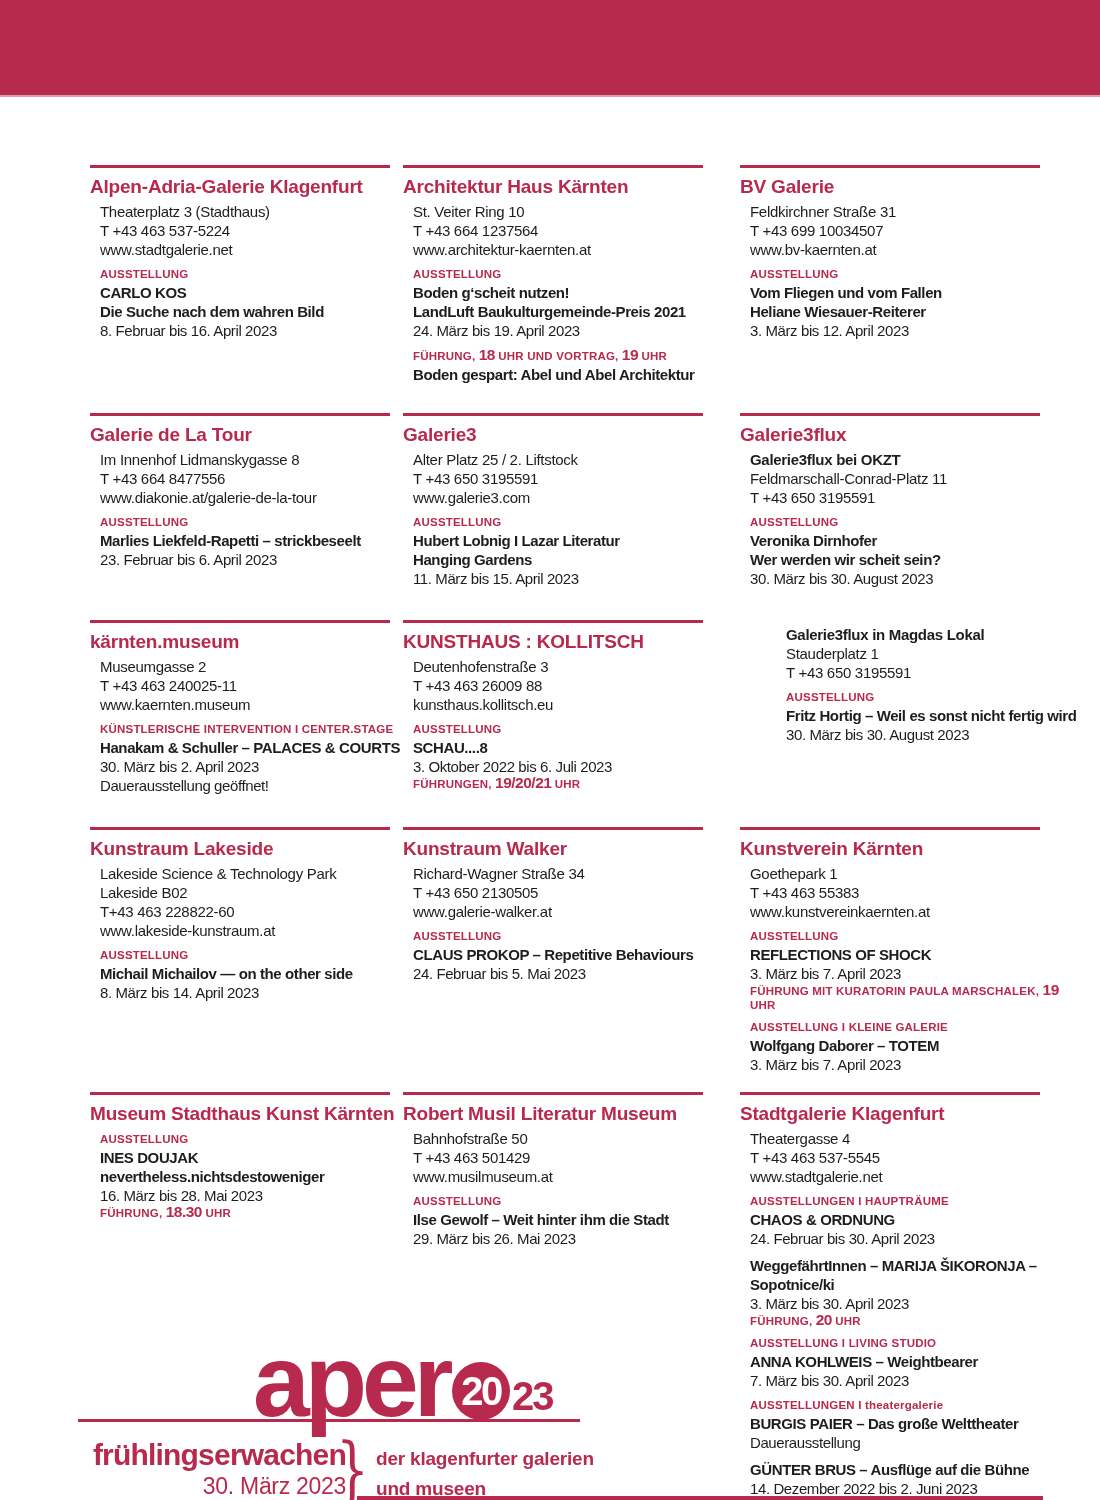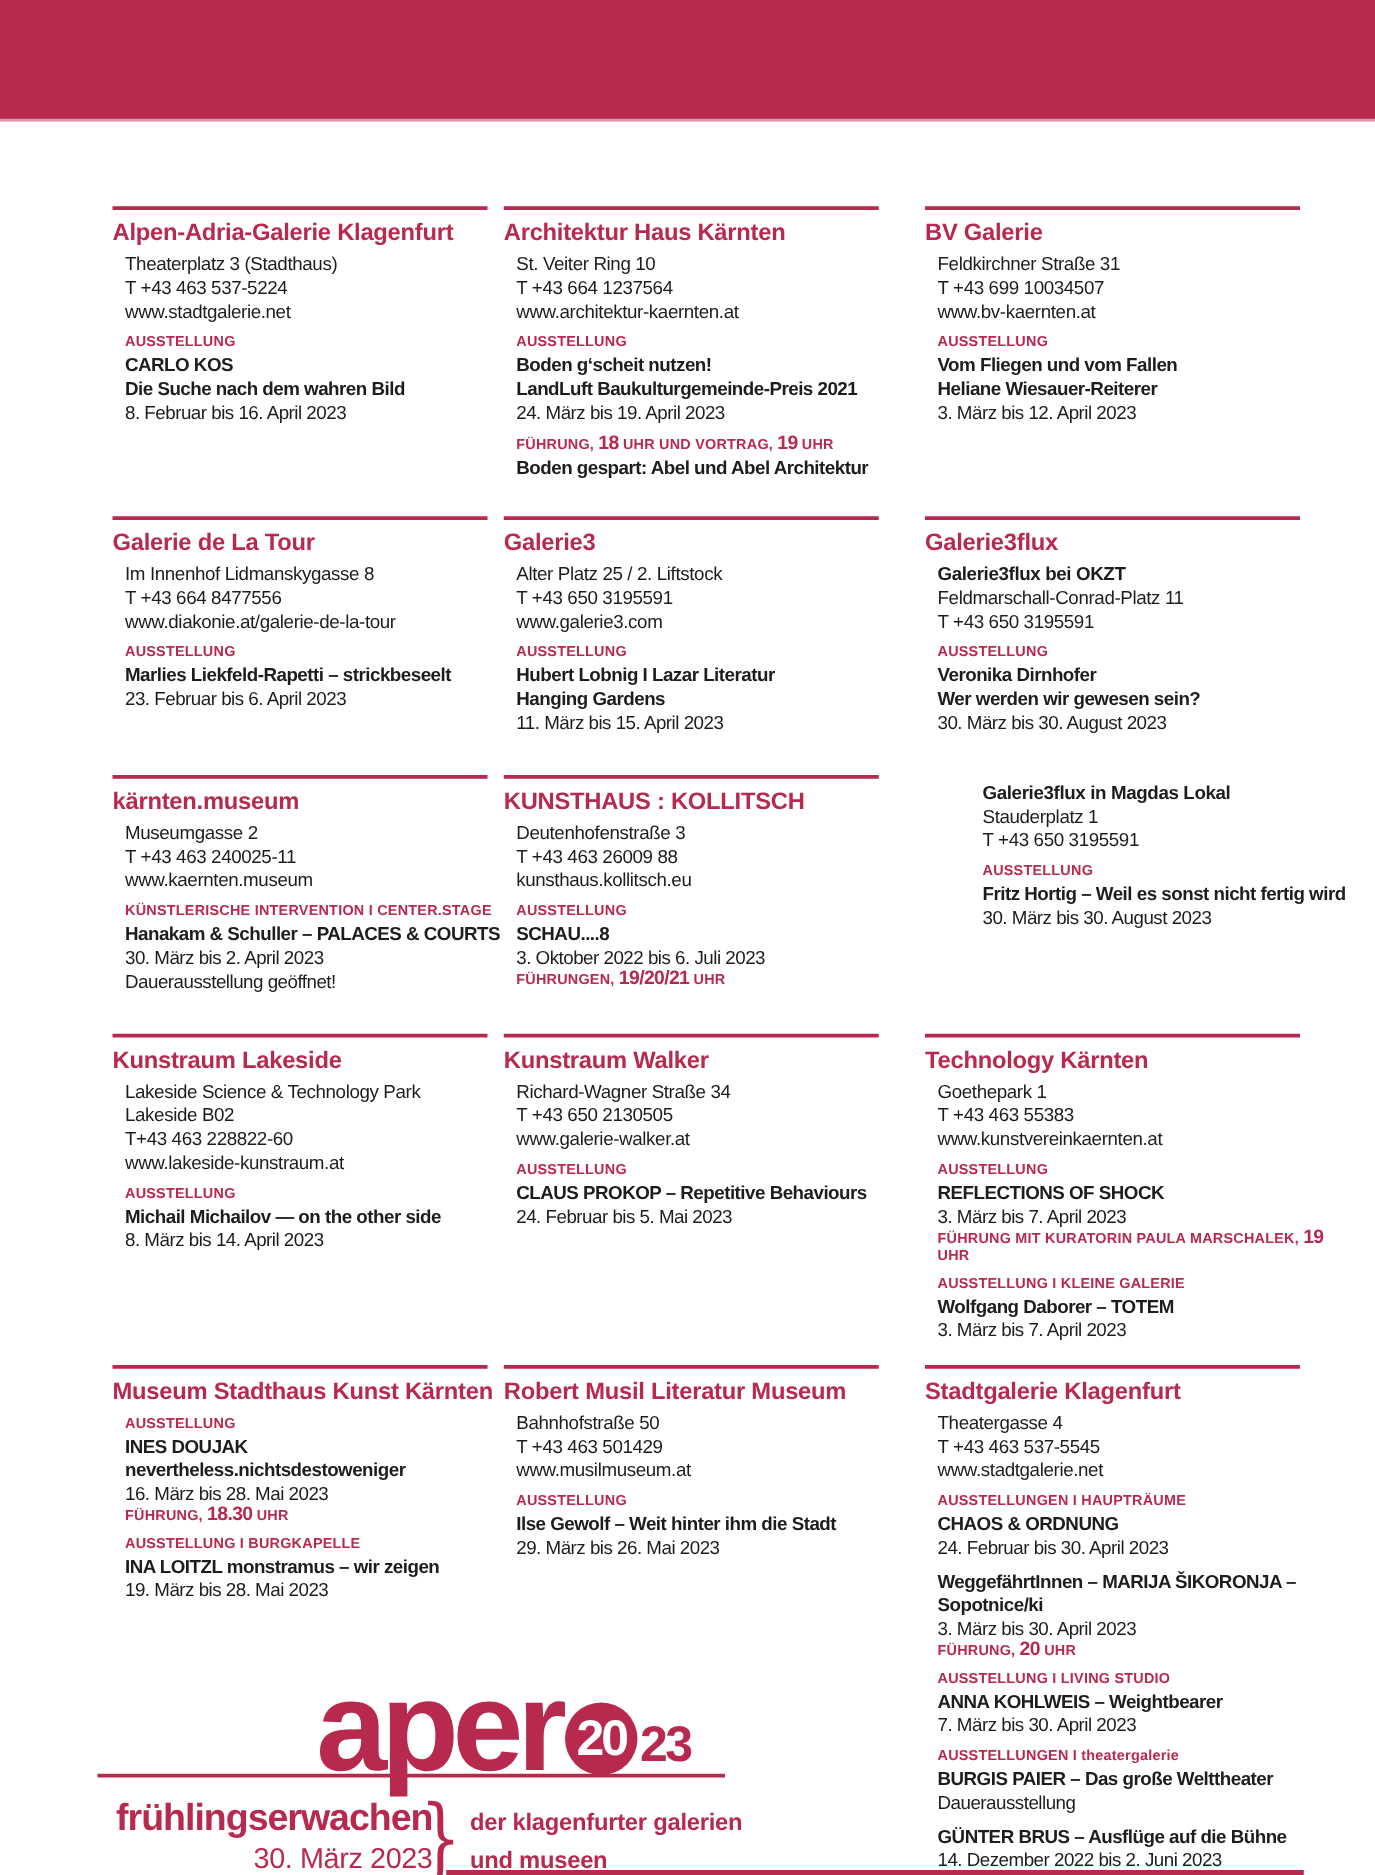--- a/index.html
+++ b/index.html
@@ -136,21 +136,21 @@
       <div class="rule"></div>
       <h2 class="title">Galerie3flux</h2>
       <div class="addr">
         <div class="addr-line b">Galerie3flux bei OKZT</div>
         <div class="addr-line">Feldmarschall-Conrad-Platz 11</div>
         <div class="addr-line">T +43 650 3195591</div>
       </div>
       <div class="block">
         <div class="label">AUSSTELLUNG</div>
         <div class="line b">Veronika Dirnhofer</div>
-        <div class="line b">Wer werden wir gewesen sein?</div>
+        <div class="line b">Wer werden wir scheit sein?</div>
         <div class="line">30. März bis 30. August 2023</div>
       </div>
     </div>
     <div class="cell" style="left: 90px; top: 620px;">
       <div class="rule"></div>
       <h2 class="title">kärnten.museum</h2>
       <div class="addr">
         <div class="addr-line">Museumgasse 2</div>
         <div class="addr-line">T +43 463 240025-11</div>
         <div class="addr-line">www.kaernten.museum</div>
@@ -213,21 +213,21 @@
         <div class="addr-line">www.galerie-walker.at</div>
       </div>
       <div class="block">
         <div class="label">AUSSTELLUNG</div>
         <div class="line b">CLAUS PROKOP – Repetitive Behaviours</div>
         <div class="line">24. Februar bis 5. Mai 2023</div>
       </div>
     </div>
     <div class="cell wide" style="left: 740px; top: 827px;">
       <div class="rule"></div>
-      <h2 class="title">Technology Kärnten</h2>
+      <h2 class="title">Kunstverein Kärnten</h2>
       <div class="addr">
         <div class="addr-line">Goethepark 1</div>
         <div class="addr-line">T +43 463 55383</div>
         <div class="addr-line">www.kunstvereinkaernten.at</div>
       </div>
       <div class="block">
         <div class="label">AUSSTELLUNG</div>
         <div class="line b">REFLECTIONS OF SHOCK</div>
         <div class="line">3. März bis 7. April 2023</div>
         <div class="label">FÜHRUNG MIT KURATORIN PAULA MARSCHALEK, <span class="lnum">19</span> UHR</div>
@@ -239,25 +239,20 @@
       </div>
     </div>
     <div class="cell" style="left: 90px; top: 1092px;">
       <div class="rule"></div>
       <h2 class="title">Museum Stadthaus Kunst Kärnten</h2>
       <div class="block">
         <div class="label">AUSSTELLUNG</div>
         <div class="line b">INES DOUJAK nevertheless.nichtsdestoweniger</div>
         <div class="line">16. März bis 28. Mai 2023</div>
         <div class="label">FÜHRUNG, <span class="lnum">18.30</span> UHR</div>
-      </div>
-      <div class="block">
-        <div class="label">AUSSTELLUNG I BURGKAPELLE</div>
-        <div class="line b">INA LOITZL monstramus – wir zeigen</div>
-        <div class="line">19. März bis 28. Mai 2023</div>
       </div>
     </div>
     <div class="cell" style="left: 403px; top: 1092px;">
       <div class="rule"></div>
       <h2 class="title">Robert Musil Literatur Museum</h2>
       <div class="addr">
         <div class="addr-line">Bahnhofstraße 50</div>
         <div class="addr-line">T +43 463 501429</div>
         <div class="addr-line">www.musilmuseum.at</div>
       </div>

